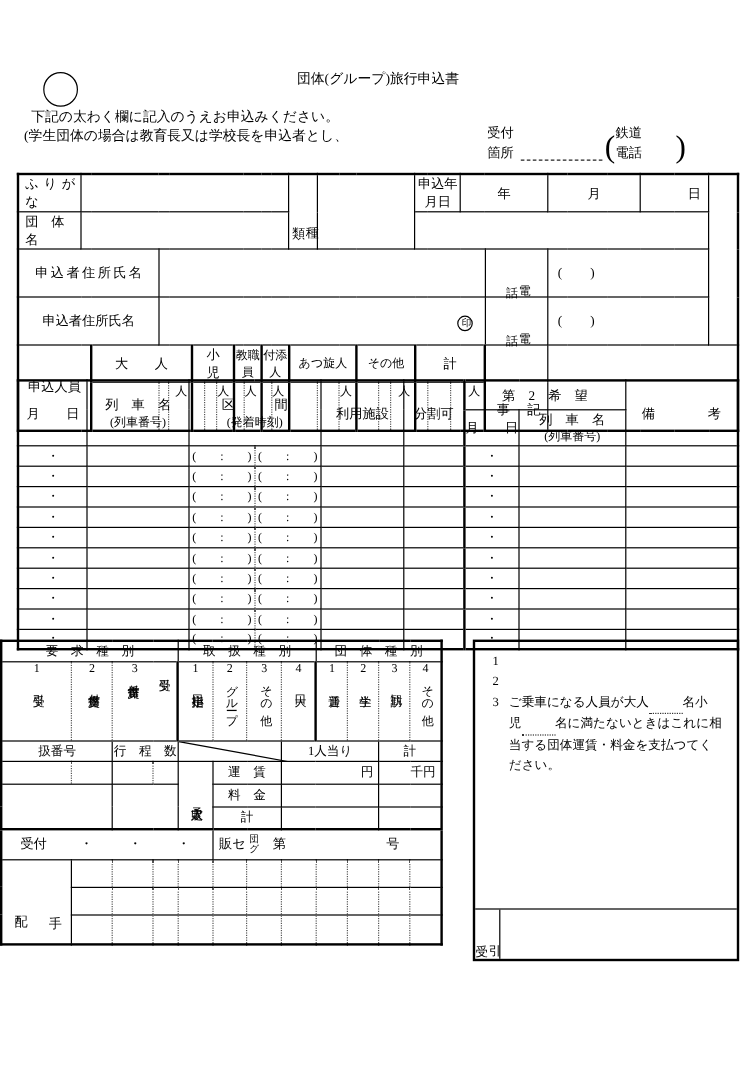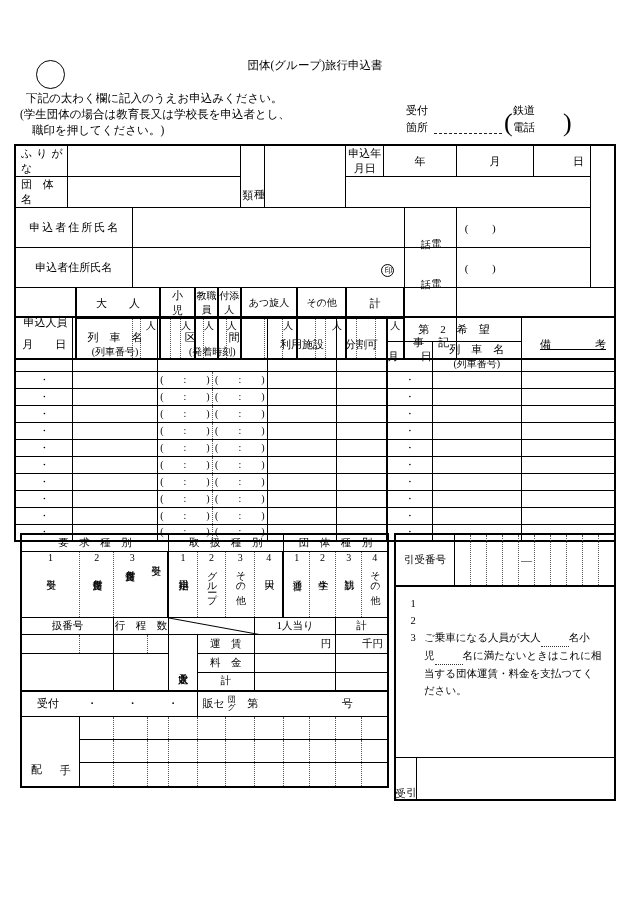--- a/index.html
+++ b/index.html
@@ -44,21 +44,20 @@
 <div class="page">
 
   <div class="abs" style="left:36px;top:60px;">
     <div class="circle"></div>
   </div>
 
   <div class="abs ct title" style="left:180px;top:58px;width:270px;">団体(グループ)旅行申込書</div>
 
   <div class="abs lead" style="left:26px;top:90px;width:360px;">下記の太わく欄に記入のうえお申込みください。</div>
   <div class="abs lead" style="left:20px;top:106px;width:380px;">(学生団体の場合は教育長又は学校長を申込者とし、</div>
-  <div class="abs lead" style="left:32px;top:122px;width:380px;">職印を押してください。)</div>
 
   <div class="abs" style="left:398px;top:103px;">
     <div style="position:relative;width:190px;height:38px;">
       <div class="abs f11" style="left:8px;top:0px;">受付</div>
       <div class="abs f11" style="left:8px;top:17px;">箇所</div>
       <div class="abs" style="left:36px;top:30px;width:68px;border-bottom:1px dashed #222;"></div>
       <div class="abs bigparen" style="left:106px;top:20px;">(</div>
       <div class="abs f11" style="left:115px;top:0px;">鉄道</div>
       <div class="abs f11" style="left:115px;top:17px;">電話</div>
       <div class="abs bigparen" style="left:165px;top:20px;">)</div>
@@ -223,21 +222,21 @@
         <div>列　車　名</div>
         <div style="font-size:10px;">(列車番号)</div>
       </td>
       <td rowspan="2" colspan="2" class="f11">
         <div>区　　　間</div>
         <div style="font-size:10px;">(発着時刻)</div>
       </td>
       <td rowspan="2" class="f11">利用施設</td>
       <td rowspan="2" class="f11">分割可</td>
       <td colspan="2" class="f11 thickL">第　2　希　望</td>
-      <td rowspan="2" class="f11" style="text-align:right;padding:12px 8px;text-decoration:underline;">備　　　　考</td>
+      <td rowspan="2" class="f11" style="text-align:center;padding:12px 8px;">備　　　　考</td>
     </tr>
     <tr style="height:26px;">
       <td class="f11 thickL">月　　日</td>
       <td class="f11">
         <div>列　車　名</div>
         <div style="font-size:10px;">(列車番号)</div>
       </td>
     </tr>
 
     </tbody>
@@ -349,21 +348,21 @@
             <td></td>
             <td></td>
             <td class="thickL f10">・</td>
             <td></td>
             <td></td>
           </tr>
         </tbody>
   </table>
   </div>
 
-  <div class="abs" style="left:20px;top:533px;">
+  <div class="abs" style="left:0;top:533px;">
   <table class="outer bAll" style="width:369px;">
     <colgroup>
       <col style="width:37px">
           <col style="width:37px">
           <col style="width:37px">
           <col style="width:22px">
       <col style="width:31px">
           <col style="width:31px">
           <col style="width:31px">
           <col style="width:31px">
@@ -538,35 +537,20 @@
       <td class="dl dr"></td>
       <td class="dl dr"></td>
       <td class="dl"></td>
     </tr>
   </tbody>
       </table>
   </div>
 
   <div class="abs" style="left:394px;top:533px;width:222px;height:268px;border:2px solid #000;box-sizing:border-box;">
 
-    <div style="display:flex;height:52px;border-bottom:2px solid #000;box-sizing:border-box;">
-      <div style="width:58px;border-right:1px solid #000;display:flex;align-items:center;justify-content:center;" class="f105">引受番号</div>
-      <div id="receipt-cells" style="flex:1;display:flex;position:relative;">
-          <div style="flex: 1 1 0%; display: flex; align-items: center; justify-content: center; font-size: 11px; border-right: 1px dotted rgb(85, 85, 85);"></div>
-          <div style="flex: 1 1 0%; display: flex; align-items: center; justify-content: center; font-size: 11px; border-right: 1px dotted rgb(85, 85, 85);"></div>
-          <div style="flex: 1 1 0%; display: flex; align-items: center; justify-content: center; font-size: 11px; border-right: 1px dotted rgb(85, 85, 85);"></div>
-          <div style="flex: 1 1 0%; display: flex; align-items: center; justify-content: center; font-size: 11px; border-right: 1px dotted rgb(85, 85, 85);"></div>
-          <div style="flex: 1 1 0%; display: flex; align-items: center; justify-content: center; font-size: 11px; border-right: 1px dotted rgb(85, 85, 85);">—</div>
-          <div style="flex: 1 1 0%; display: flex; align-items: center; justify-content: center; font-size: 11px; border-right: 1px dotted rgb(85, 85, 85);"></div>
-          <div style="flex: 1 1 0%; display: flex; align-items: center; justify-content: center; font-size: 11px; border-right: 1px dotted rgb(85, 85, 85);"></div>
-          <div style="flex: 1 1 0%; display: flex; align-items: center; justify-content: center; font-size: 11px; border-right: 1px dotted rgb(85, 85, 85);"></div>
-          <div style="flex: 1 1 0%; display: flex; align-items: center; justify-content: center; font-size: 11px; border-right: 1px dotted rgb(85, 85, 85);"></div>
-          <div style="flex: 1 1 0%; display: flex; align-items: center; justify-content: center; font-size: 11px;"></div>
-        </div>
-    </div>
 
     <div class="notes" style="padding:8px 6px 4px 6px;height:170px;box-sizing:border-box;">
       <div style="display:flex;">
         <div style="width:22px;text-align:center;">1</div>
       </div>
       <div style="display:flex;">
         <div style="width:22px;text-align:center;">2</div>
       </div>
       <div style="display:flex;">
         <div style="width:22px;text-align:center;">3</div>

